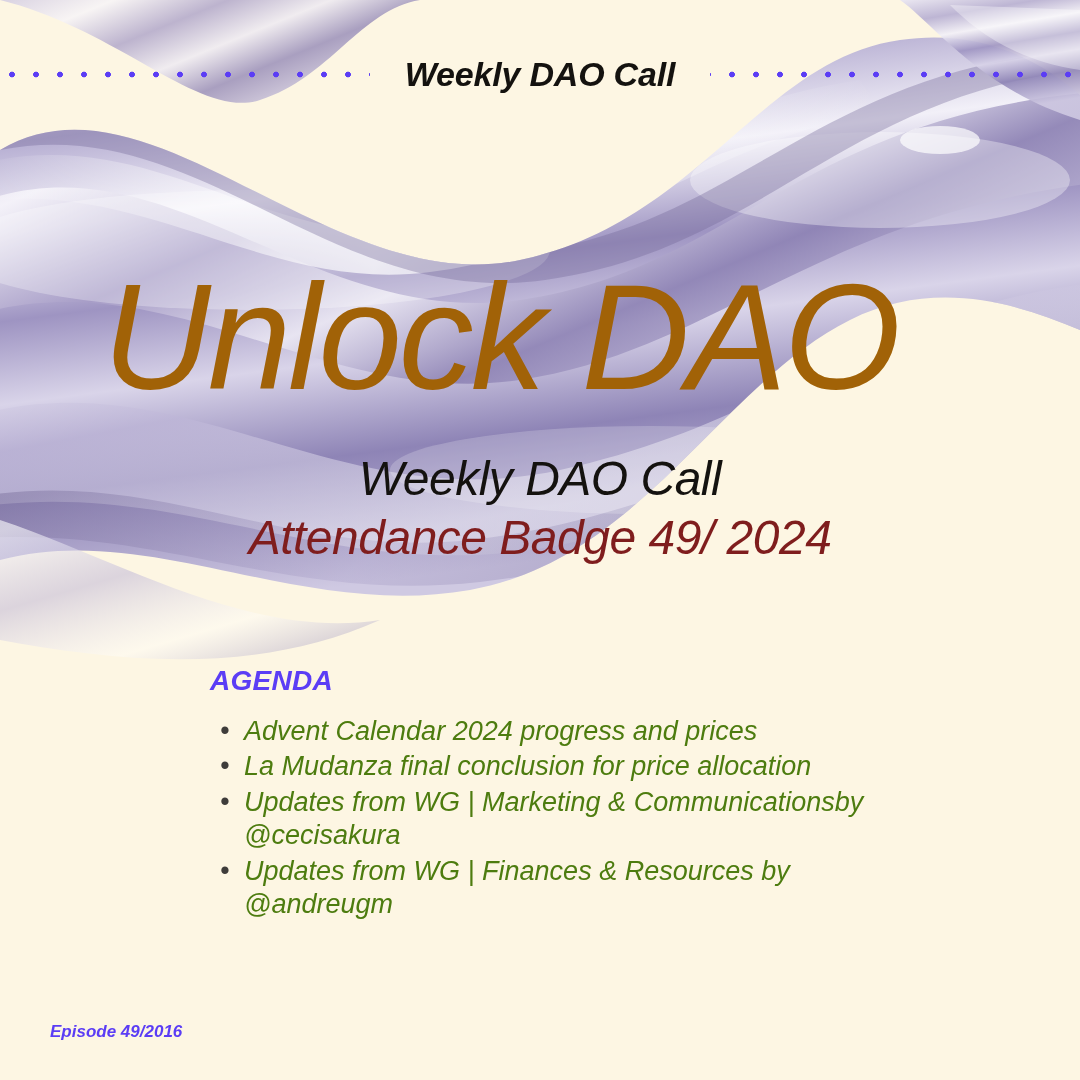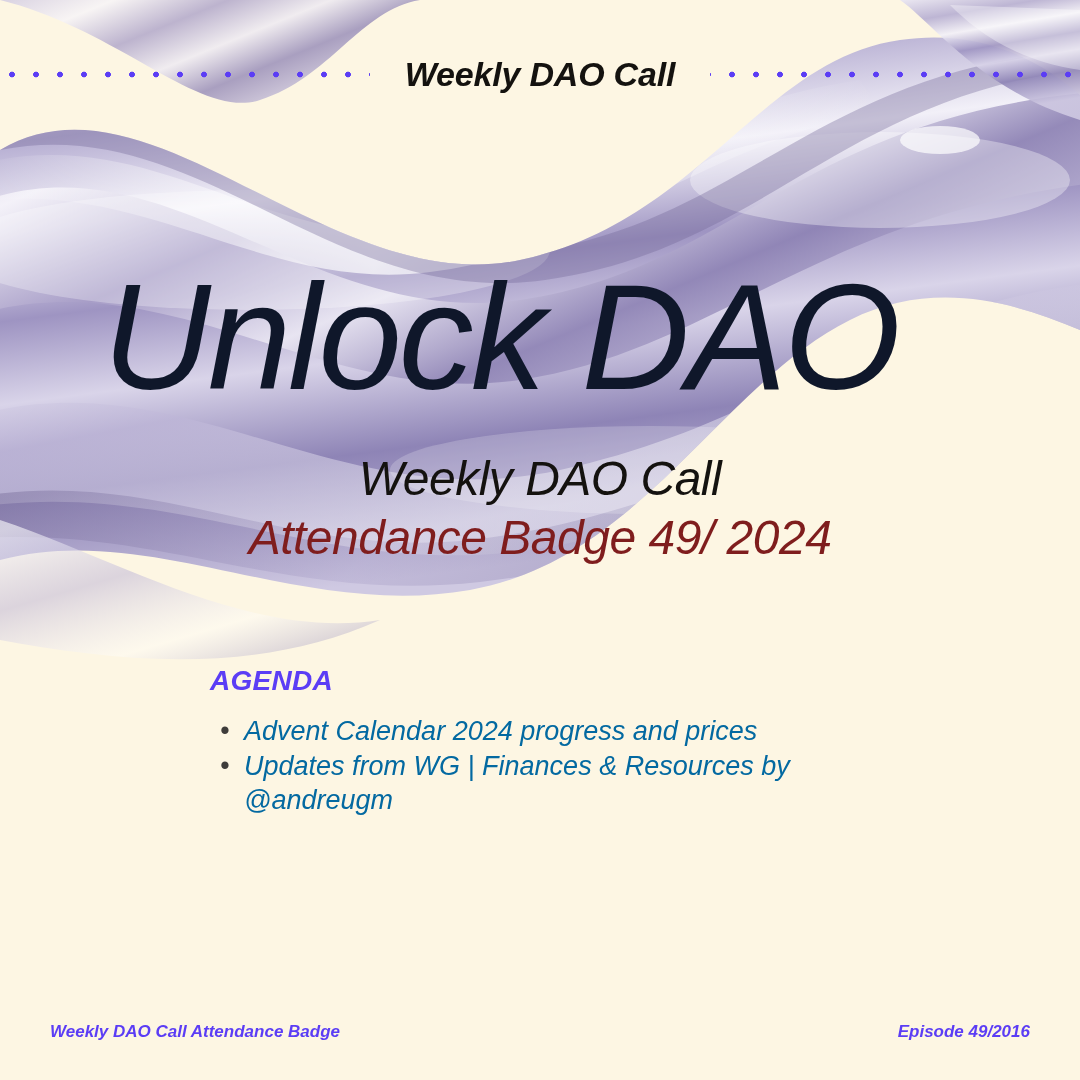--- a/index.html
+++ b/index.html
@@ -72,21 +72,21 @@
   
   .headline {
     position: absolute;
     left: 0;
     top: 262px;
     width: 1000px;
     text-align: center;
     font-size: 150px;
     line-height: 1.0;
     font-weight: 500;
-    color: #0f172a;
+    color: #a16207;
     letter-spacing: -3px;
     z-index: 6;
   }
 
   .subhead {
     position: absolute;
     left: 0;
     top: 450px;
     width: 1080px;
     text-align: center;
@@ -124,21 +124,21 @@
   }
   .agenda-list {
     margin: 0;
     padding: 0;
     list-style: none;
   }
   .agenda-list li {
     position: relative;
     font-size: 27px;
     line-height: 1.24;
-    color: #0369a1;
+    color: #4d7c0f;
     padding-left: 34px;
     margin-bottom: 2px;
   }
   .agenda-list li::before {
     content: "\2022";
     position: absolute;
     left: 10px;
     top: -1px;
     font-size: 27px;
     color: #3e3c3a;
@@ -247,22 +247,23 @@
 
   <div class="subhead">
     <div class="line1">Weekly DAO Call</div>
     <div class="line2">Attendance Badge 49/ 2024</div>
   </div>
 
   <div class="agenda">
     <div class="agenda-title">AGENDA</div>
     <ul class="agenda-list">
       <li>Advent Calendar 2024 progress and prices</li>
+      <li>La Mudanza final conclusion for price allocation</li>
+      <li>Updates from WG | Marketing &amp; Communicationsby @cecisakura</li>
       <li>Updates from WG | Finances &amp; Resources by @andreugm</li>
     </ul>
   </div>
 
   <div class="footer">
-    <span>Weekly DAO Call Attendance Badge</span>
     <span>Episode 49/2016</span>
   </div>
 
 </div>
 
 </body></html>

